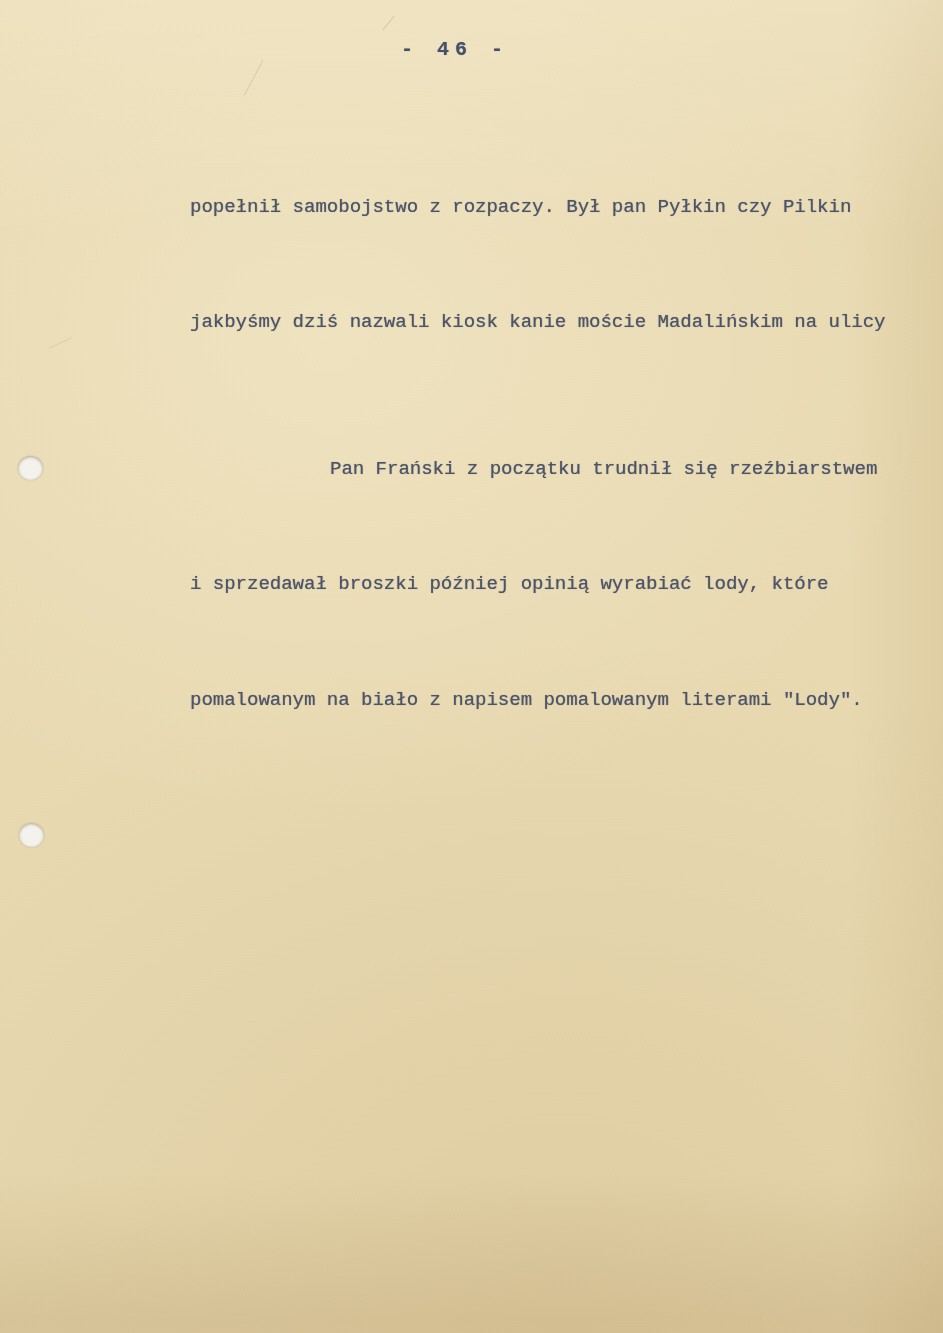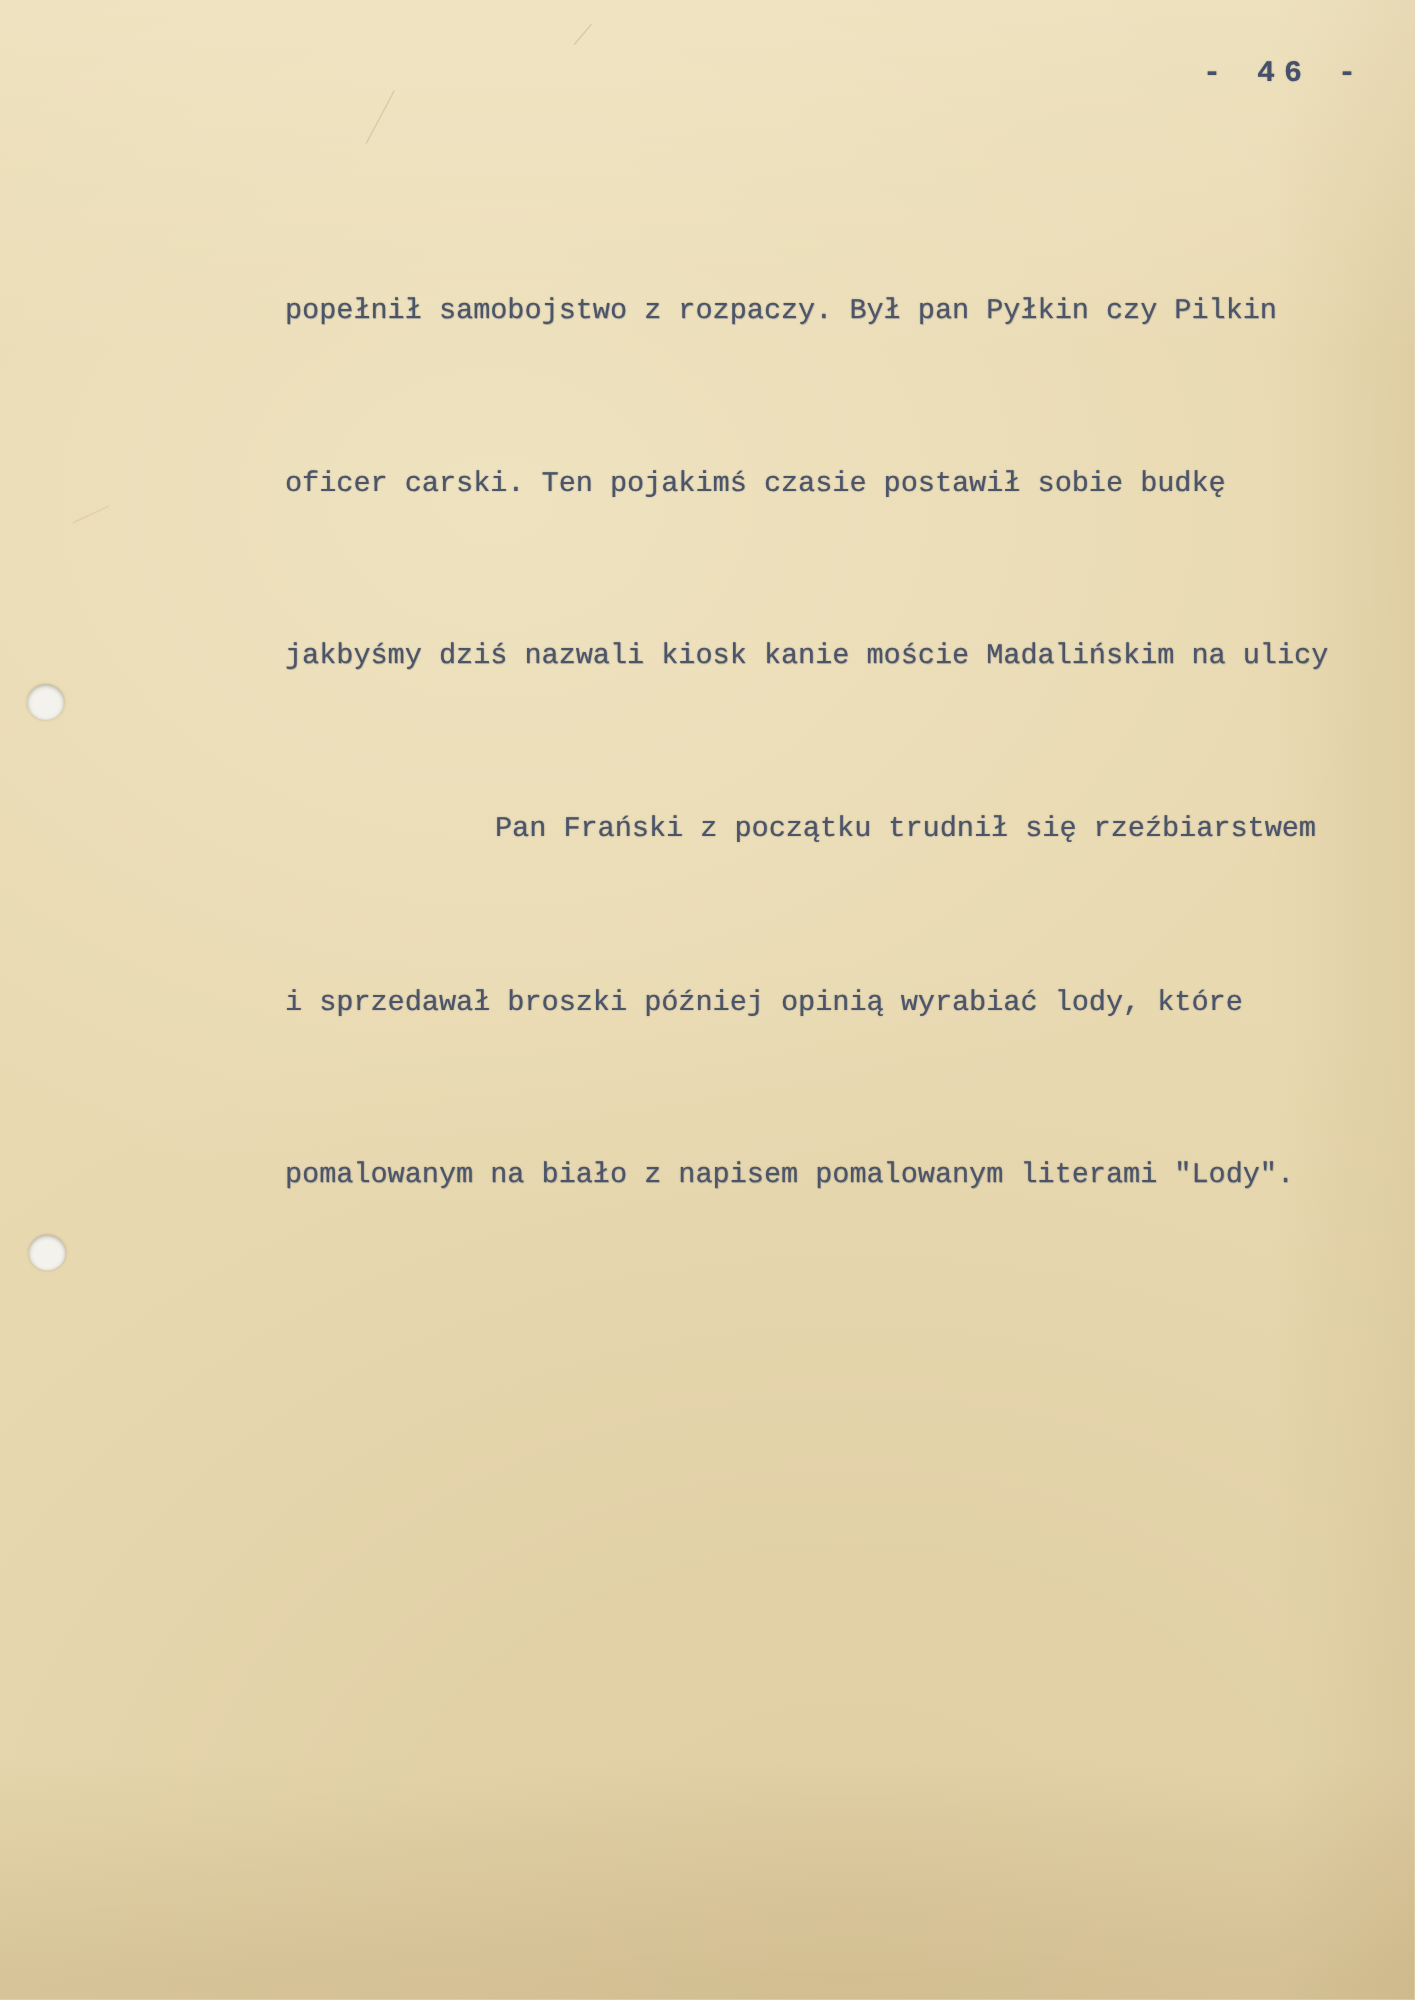--- a/index.html
+++ b/index.html
@@ -19,41 +19,41 @@
       radial-gradient(ellipse 900px 700px at 35% 25%, rgba(255,248,225,0.30), rgba(255,248,225,0) 70%),
       radial-gradient(ellipse 1200px 900px at 60% 95%, rgba(170,135,75,0.14), rgba(170,135,75,0) 70%);
     font-family: "Liberation Mono", "DejaVu Sans Mono", monospace;
   }
 
   .page-number {
     position: absolute;
     top: 38px;
     left: 0;
     width: 910px;
-    text-align: right;
+    text-align: center;
     font-size: 20px;
     letter-spacing: 6px;
     font-weight: bold;
     color: #46506a;
     text-shadow: 0 0 1px rgba(60,70,100,0.55);
   }
 
   .text-block {
     position: absolute;
     top: 111px;
     left: 190px;
     width: 750px;
     color: #4c5568;
     font-size: 19px;
     line-height: 38.4px;
     white-space: pre;
     text-shadow: 0 0 1px rgba(55,65,95,0.5), 0.4px 0.4px 0 rgba(55,65,95,0.25);
   }
   .line { height: 38.4px; font-family: Liberation Mono, monospace; }
-  .line.indent { padding-left: 140px; }
+  .line.indent { padding-left: 140px; margin-top: 32px; }
 
   .hole-punch {
     position: absolute;
     width: 25px;
     height: 24px;
     border-radius: 50%;
     background: #f3f2ec;
     box-shadow: inset 0 1px 3px rgba(120,110,80,0.55), 0 0 2px rgba(150,135,95,0.4);
   }
   .hole-1 { left: 18px; top: 456px; }
@@ -84,21 +84,20 @@
 <div class="paper-crease crease-2"></div>
 <div class="paper-crease crease-3"></div>
 
 <div class="hole-punch hole-1"></div>
 <div class="hole-punch hole-2"></div>
 
 <div class="page-number">-  46  -</div>
 
 <div class="text-block">
   <div class="line">popełnił samobojstwo z rozpaczy. Był pan Pyłkin czy Pilkin</div>
-  <div class="line">oficer carski. Ten pojakimś czasie postawił sobie budkę</div>
   <div class="line">jakbyśmy dziś nazwali kiosk kanie moście Madalińskim na ulicy</div>
   <div class="line indent">Pan Frański z początku trudnił się rzeźbiarstwem</div>
   <div class="line">i sprzedawał broszki później opinią wyrabiać lody, które</div>
   <div class="line">pomalowanym na biało z napisem pomalowanym literami "Lody".</div>
   
   
   
   
   
   

